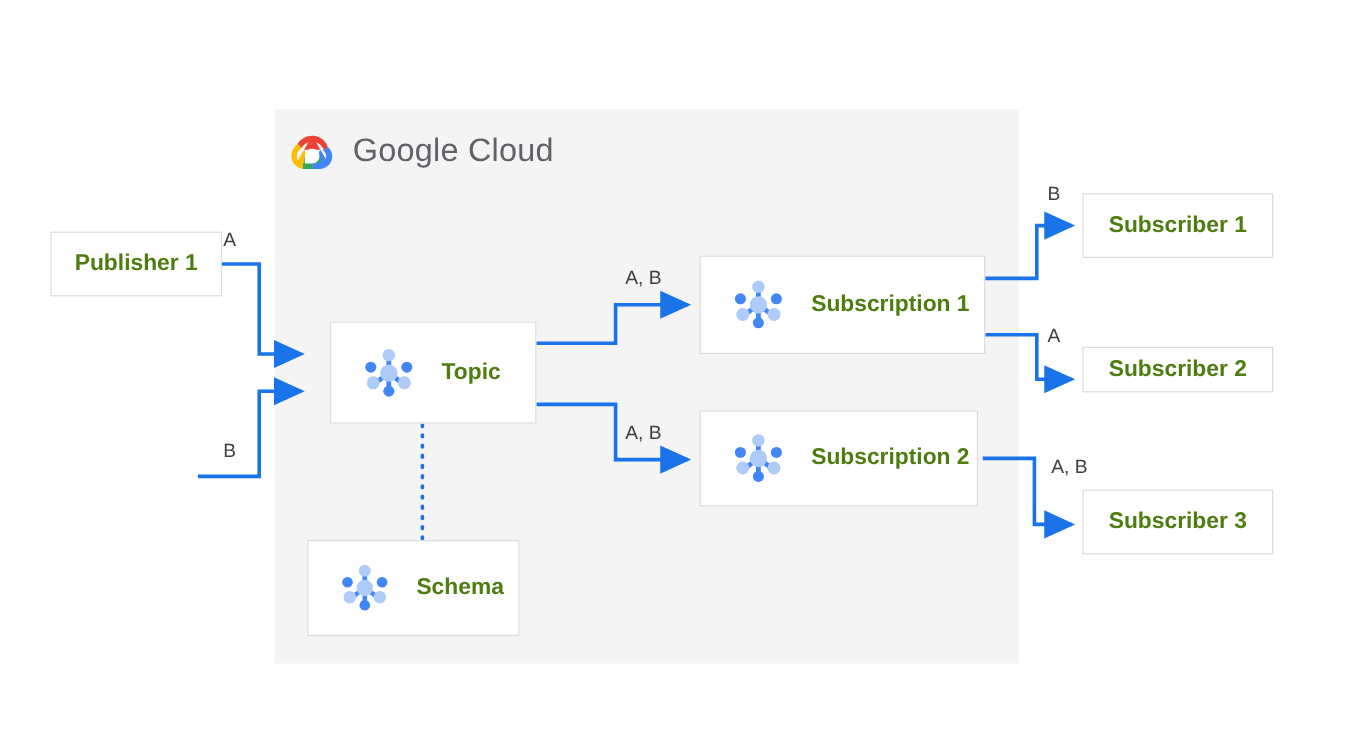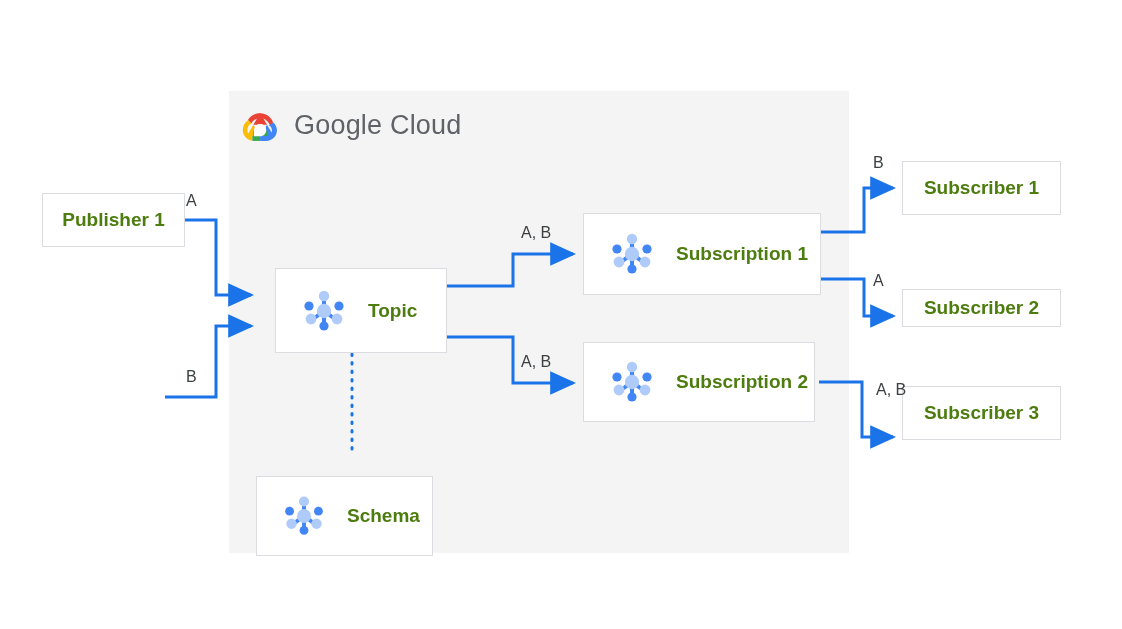--- a/index.html
+++ b/index.html
@@ -163,21 +163,21 @@
       <circle cx="26" cy="11" r="5.2" fill="#aecbfa"></circle>
       <circle cx="26" cy="41" r="4.6" fill="#4285f4"></circle>
       <circle cx="11" cy="21" r="4.6" fill="#4285f4"></circle>
       <circle cx="41" cy="21" r="4.6" fill="#4285f4"></circle>
       <circle cx="13" cy="34" r="5.4" fill="#aecbfa"></circle>
       <circle cx="39" cy="34" r="5.4" fill="#aecbfa"></circle>
     </svg>
     <span class="node-label">Topic</span>
   </div>
 
-  <div class="node with-icon" style="left:256px; top:476px; width:177px; height:80px;">
+  <div class="node with-icon" style="left:256px; top:450px; width:177px; height:80px;">
     <svg class="ps-icon" width="50" height="50" viewBox="0 0 52 52">
       <g stroke="#4285f4" stroke-width="4" stroke-linecap="round">
         <line x1="26" y1="26" x2="26" y2="13"></line>
         <line x1="26" y1="26" x2="26" y2="39"></line>
         <line x1="26" y1="26" x2="15" y2="34"></line>
         <line x1="26" y1="26" x2="37" y2="34"></line>
       </g>
       <circle cx="26" cy="26" r="7.2" fill="#aecbfa"></circle>
       <circle cx="26" cy="11" r="5.2" fill="#aecbfa"></circle>
       <circle cx="26" cy="41" r="4.6" fill="#4285f4"></circle>
@@ -228,21 +228,21 @@
   </div>
 
   <div class="node" style="left:902px; top:161px; width:159px; height:54px;">
     <span class="node-label">Subscriber 1</span>
   </div>
 
   <div class="node" style="left:902px; top:289px; width:159px; height:38px;">
     <span class="node-label">Subscriber 2</span>
   </div>
 
-  <div class="node" style="left:902px; top:386px; width:159px; height:54px;">
+  <div class="node" style="left:902px; top:408px; width:159px; height:54px;">
     <span class="node-label">Subscriber 3</span>
   </div>
 
   <div class="edge-label" style="left:186px; top:192px;">A</div>
   <div class="edge-label" style="left:186px; top:368px;">B</div>
   <div class="edge-label" style="left:521px; top:224px;">A, B</div>
   <div class="edge-label" style="left:521px; top:353px;">A, B</div>
   <div class="edge-label" style="left:873px; top:154px;">B</div>
   <div class="edge-label" style="left:873px; top:272px;">A</div>
   <div class="edge-label" style="left:876px; top:381px;">A, B</div>

